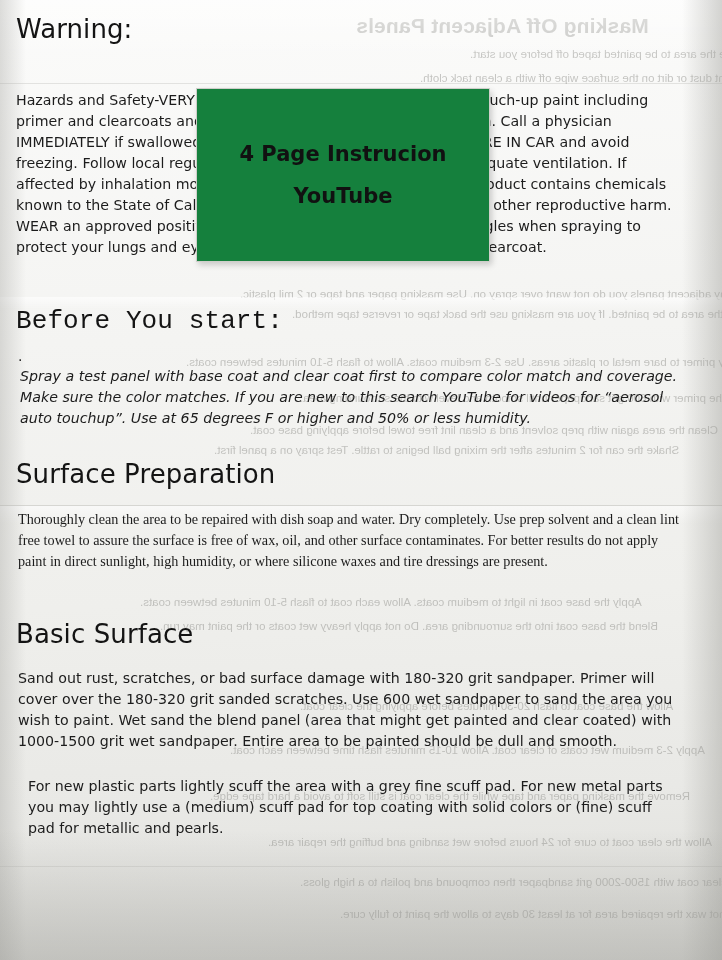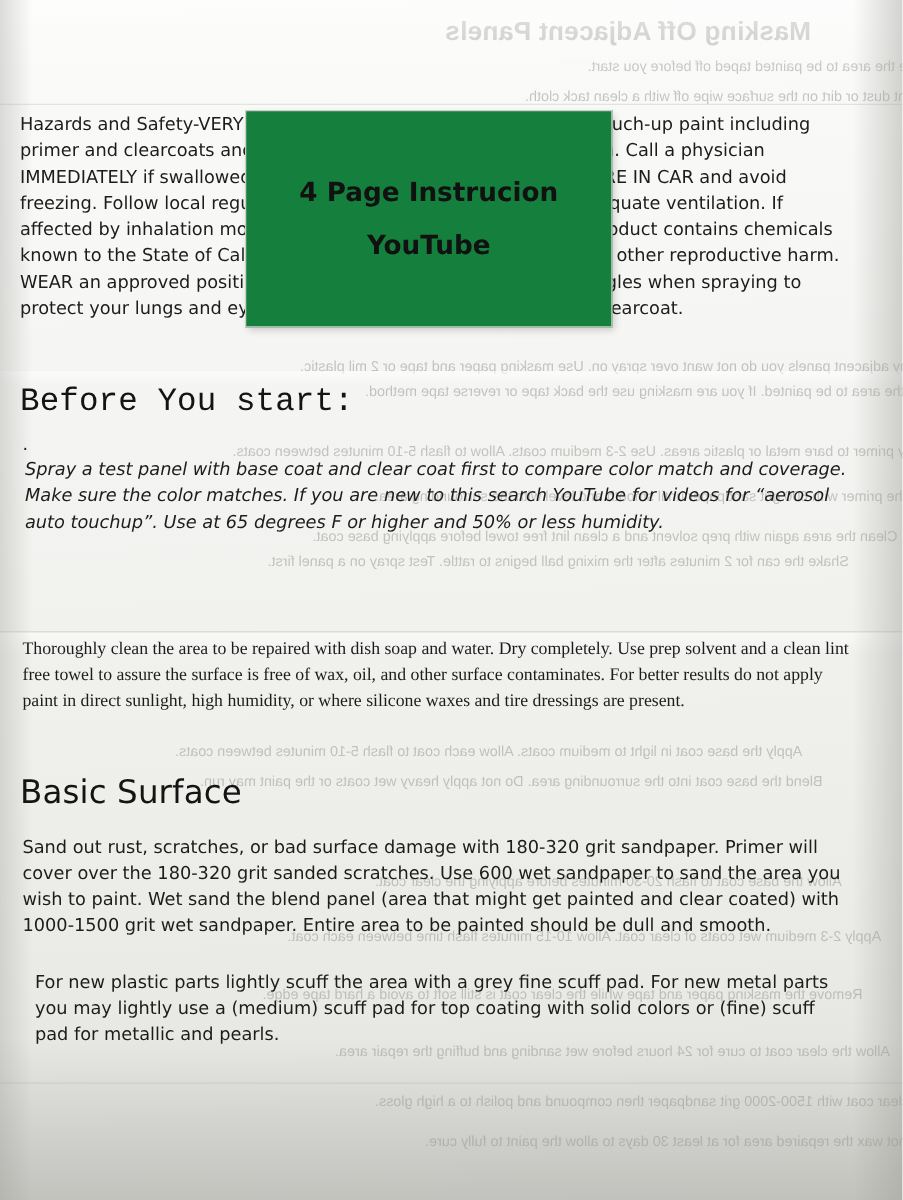--- a/index.html
+++ b/index.html
@@ -174,29 +174,31 @@
   <div class="band" style="top:506px; height:18px; background:linear-gradient(180deg, rgba(255,255,255,0.55), rgba(255,255,255,0));"></div>
   <div class="fold" style="top:866px; background:rgba(120,120,115,0.14);"></div>
 
   <div class="paper-shade-top"></div>
   <div class="paper-shade-left"></div>
   <div class="paper-shade-right"></div>
   <div class="paper-shade-bottom"></div>
 
   <div class="content">
 
+    <h1 class="section" style="left:16px; top:14px;">Warning:</h1>
 
     <p class="para" style="left:16px; top:90px; width:668px;">Hazards and Safety-VERY FLAMMABLE. Read all warnings on the touch-up paint including primer and clearcoats and clears. Keep out of the reach of children. Call a physician IMMEDIATELY if swallowed. Do not store above 120F. DO NOT STORE IN CAR and avoid freezing. Follow local regulations for proper disposal. Use with adequate ventilation. If affected by inhalation move to fresh air and call physician. This product contains chemicals known to the State of California to cause birth defects, cancer and other reproductive harm. WEAR an approved positive paint respirator and WEAR safety goggles when spraying to protect your lungs and eyes. This includes the primer, paint and clearcoat.</p>
 
     <h1 class="section" style="left:16px; top:306px;font-family:Liberation Mono, monospace;">Before You start:</h1>
 
     <span class="dot" style="left:18px; top:348px;">.</span>
 
     <p class="para" style="left:20px; top:366px; width:662px;font-style:italic;">Spray a test panel with base coat and clear coat first to compare color match and coverage. Make sure the color matches.  If you are new to this search YouTube for videos for “aerosol auto touchup”.  Use at 65 degrees F or higher and 50% or less humidity.</p>
 
+    <h1 class="section" style="left:16px; top:459px;">Surface Preparation</h1>
 
     <p class="para" style="left:18px; top:509px; width:665px;font-family:Liberation Serif, serif;">Thoroughly clean the area to be repaired with dish soap and water.  Dry completely. Use prep solvent and a clean lint free towel to assure the surface is free of wax, oil, and other surface contaminates. For better results do not apply paint in direct sunlight, high humidity, or where silicone waxes and tire dressings are present.</p>
 
     <h1 class="section" style="left:16px; top:619px;">Basic Surface</h1>
 
     <p class="para" style="left:18px; top:668px; width:668px;">Sand out rust, scratches, or bad surface damage with 180-320 grit sandpaper. Primer will cover over the 180-320 grit sanded scratches. Use 600 wet sandpaper to sand the area you wish to paint. Wet sand the blend panel (area that might get painted and clear coated) with 1000-1500 grit wet sandpaper. Entire area to be painted should be dull and smooth.</p>
 
     <p class="para" style="left:28px; top:776px; width:648px;">For new plastic parts lightly scuff the area with a grey fine scuff pad. For new metal parts you may lightly use a (medium) scuff pad for top coating with solid colors or (fine) scuff pad for metallic and pearls.</p>
   </div>
 

